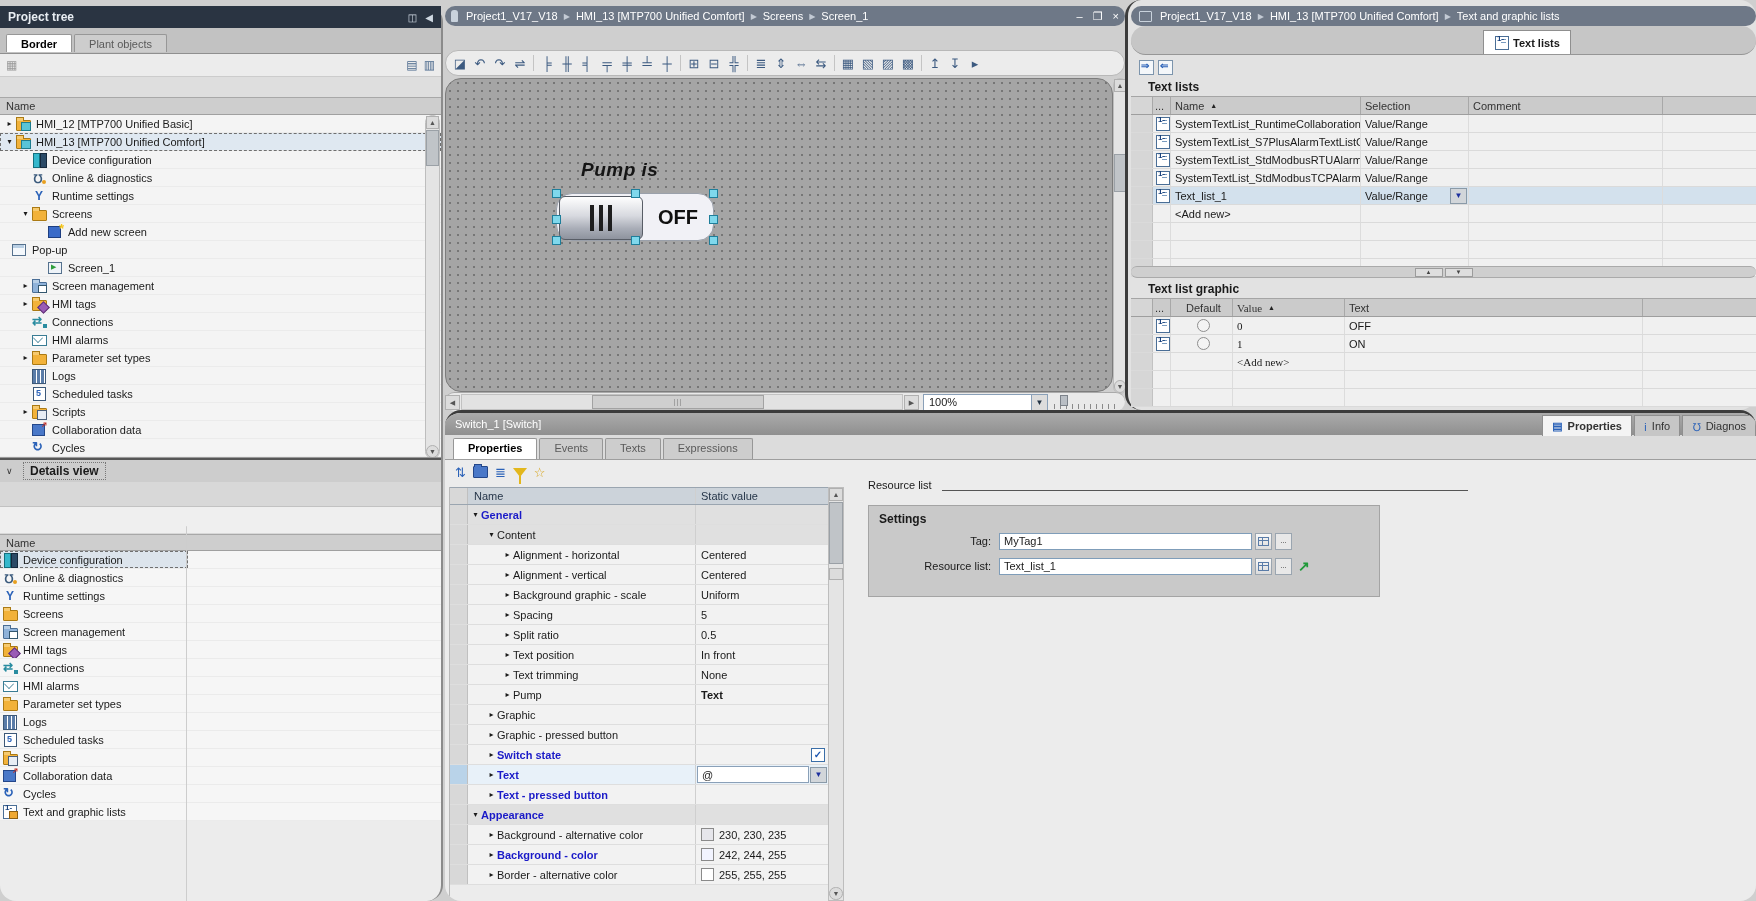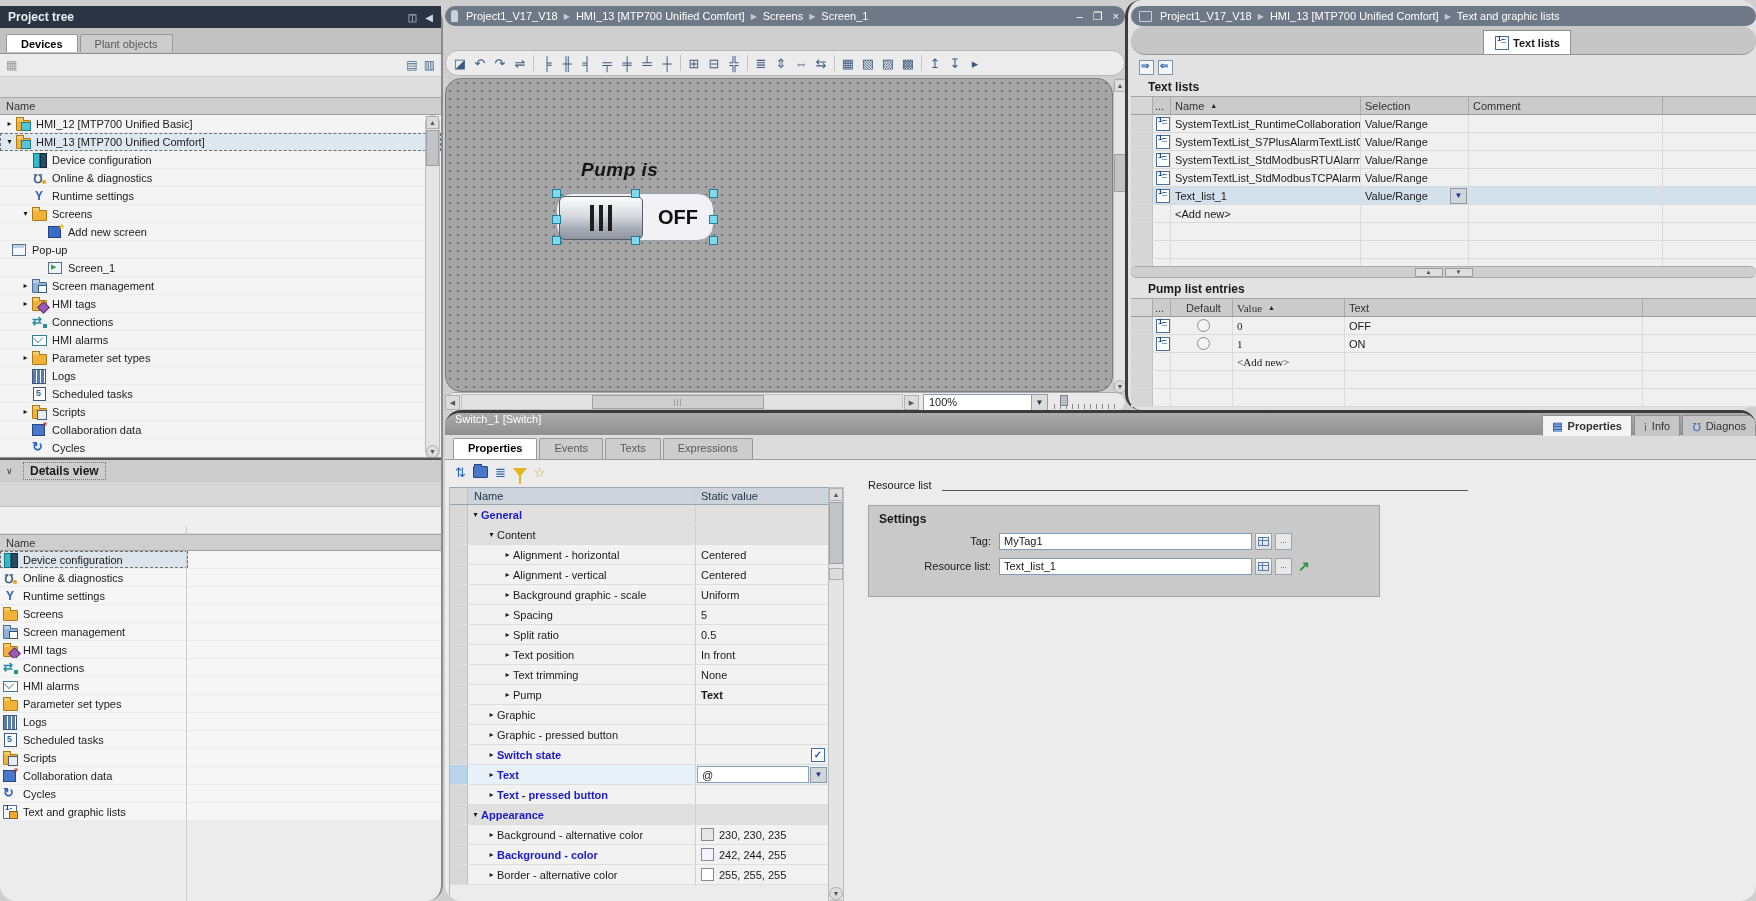--- a/index.html
+++ b/index.html
@@ -141,21 +141,21 @@
   .ddbtn{width:15px;height:14px;margin-left:auto;background:#d2d6da;border:1px solid #8a9aa8;color:#1c2f9e;font-size:8px;text-align:center;line-height:14px;flex:none;margin-right:1px;}
   #rp-splitter{left:3px;right:0;height:10px;background:#cfcfcf;border-top:1px solid #aaa;border-bottom:1px solid #aaa;display:flex;align-items:center;justify-content:center;gap:2px;}
   .spbtn{width:26px;height:7px;background:#dedede;border:1px solid #9c9c9c;font-size:6px;line-height:6px;text-align:center;color:#444;}
   .rc.def{width:62px;justify-content:center;}
   .rc.val{width:112px;font-family:Liberation Serif, serif;}
   .rc.txt{width:298px;}
   .radio{width:11px;height:11px;border:1px solid #8e8e8e;border-radius:50%;background:#f4f4f4;}
 
   
   #bottom-pane{left:445px;top:410px;width:1311px;height:491px;background:#ececec;border-top:3px solid #3c3c3c;box-sizing:border-box;overflow:hidden;}
-  #bp-title{height:22px;background:linear-gradient(#ababab,#8f8f8f);color:#fff;padding-left:10px;display:flex;}
+  #bp-title{height:22px;background:linear-gradient(#ababab,#8f8f8f);color:#fff;padding-left:10px;display:flex;align-items:center;}
   #bp-rtabs{position:absolute;right:0;top:2px;height:21px;display:flex;}
   .rtab{display:flex;align-items:center;padding:0 9px;background:#c6c6c6;border:1px solid #8f8f8f;border-bottom:none;margin-left:2px;color:#333;white-space:nowrap;}
   .rtab.active{background:#f4f4f4;font-weight:bold;}
   .rtab .tic{color:#2b62b8;margin-right:5px;font-size:11px;}
   #bp-tabs{height:25px;background:#dcdcdc;border-bottom:1px solid #9e9e9e;display:flex;padding:3px 0 0 8px;box-sizing:border-box;}
   #bp-toolbar{height:24px;display:flex;align-items:center;gap:7px;padding-left:10px;}
   .pti{font-size:13px;color:#2b62b8;}
   .funnel{width:0;height:0;border-left:7px solid transparent;border-right:7px solid transparent;border-top:9px solid #e3b71c;position:relative;}
   .funnel::after{content:"";position:absolute;left:-1px;top:-1px;width:2px;height:8px;background:#e3b71c;}
   .star{color:#d8a51c;font-size:13px;}
@@ -193,21 +193,21 @@
 
 <div id="app">
 
   <div id="left-panel" class="abs">
     <div id="lp-header" class="darkbar flex">
       <span class="bold" style="font-size:12px;">Project tree</span>
       <span class="wicon" style="margin-left:auto;">◫</span>
       <span class="wicon">◀</span>
     </div>
     <div id="lp-tabs" class="tabstrip flex">
-      <span class="tab active">Devices</span>
+      <span class="tab active">Border</span>
       <span class="tab">Plant objects</span>
     </div>
     <div id="lp-toolbar" class="flex">
       <span class="mini-ic gray">▦</span>
       <span class="mini-ic" style="margin-left:auto;">▤</span>
       <span class="mini-ic" style="margin-right:0;">▥</span>
     </div>
     <div id="lp-gap"></div>
     <div class="namehdr colheader flex">
       <span>Name</span>
@@ -650,21 +650,21 @@
           <span class="rc name"></span>
           <span class="rc selc"></span>
           <span class="rc cmt"></span>
           <span class="rc rest"></span>
         </div>
       </div>
     <div id="rp-splitter" class="abs" style="top:266px;">
       <span class="spbtn">▲</span>
       <span class="spbtn">▼</span>
     </div>
-    <div class="abs sect-title" style="left:20px;top:282px;">Pump list entries</div>
+    <div class="abs sect-title" style="left:20px;top:282px;">Text list graphic</div>
     <div id="te-table" class="rtable" style="top:298px;">
         <div class="rrow hdr">
           <span class="rc g"></span>
           <span class="rc ico">...</span>
           <span class="rc def">Default</span>
           <span class="rc val">Value<span class="sort">▲</span></span>
           <span class="rc txt">Text</span>
           <span class="rc rest"></span>
         </div>
         <div class="rrow">

